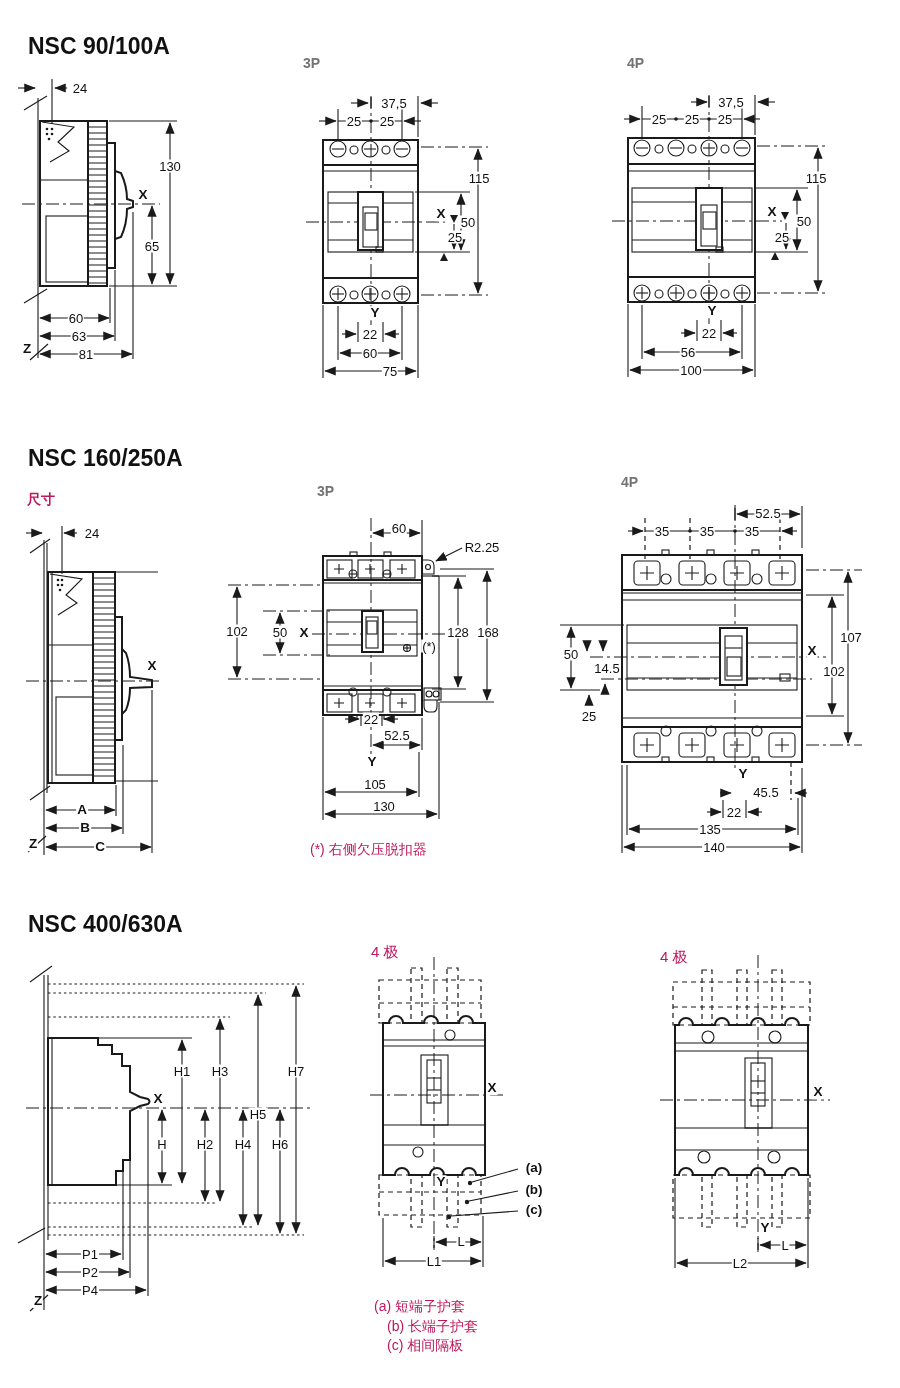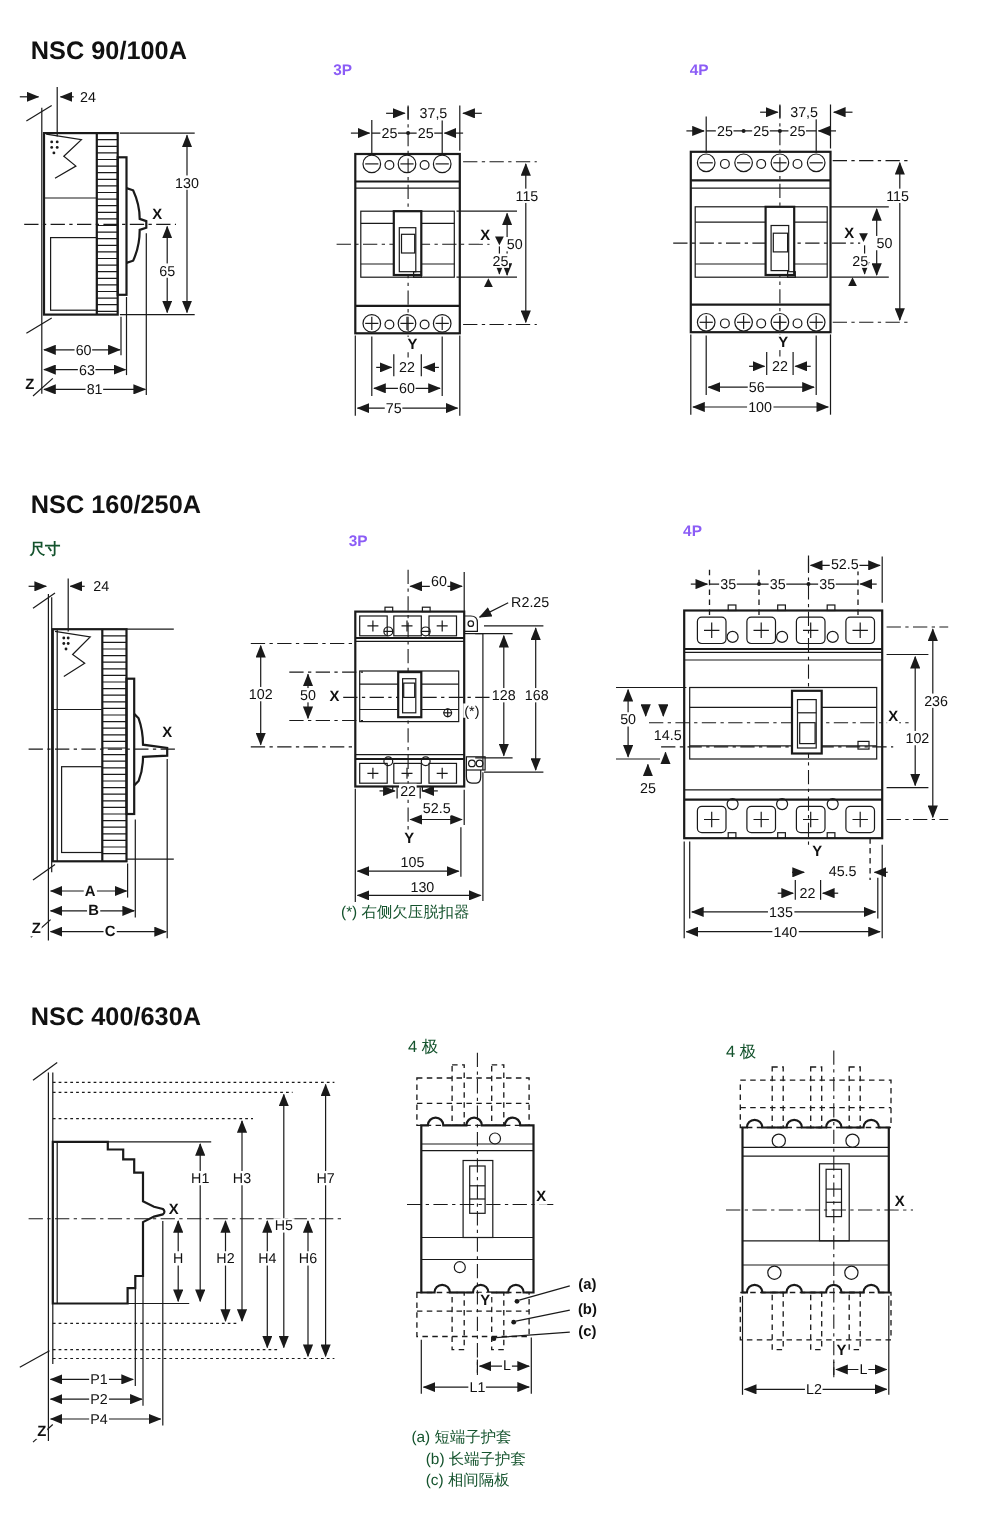--- a/index.html
+++ b/index.html
@@ -1,21 +1,21 @@
 <!DOCTYPE html>
 <html><head>
 <meta charset="utf-8">
 <style>
   html,body{margin:0;padding:0;background:#fff;}
   .page{position:relative;width:900px;height:1388px;background:#fff;overflow:hidden;
         font-family:"Liberation Sans",sans-serif;color:#111;}
   .art{position:absolute;left:0;top:0;}
   .ttl{position:absolute;font:700 23px/1.1 "Liberation Sans",sans-serif;color:#111;white-space:nowrap;}
-  .sub{position:absolute;font:700 14px/1 "Liberation Sans",sans-serif;color:#8b5cf6;white-space:nowrap;}
-  .cjk{position:absolute;font:400 14px/1.35 "Liberation Sans",sans-serif;color:#14532d;white-space:nowrap;}
+  .sub{position:absolute;font:700 14px/1 "Liberation Sans",sans-serif;color:#737373;white-space:nowrap;}
+  .cjk{position:absolute;font:400 14px/1.35 "Liberation Sans",sans-serif;color:#be185d;white-space:nowrap;}
   .lb{position:absolute;transform:translate(-50%,-50%);font:400 13px/1 "Liberation Sans",sans-serif;
       color:#111;background:#fff;padding:0 1px;white-space:nowrap;}
   .ax{font-weight:700;font-size:13.5px;}
   
   .b{stroke:#1a1a1a;stroke-width:2;fill:none;}
   .bw{stroke:#1a1a1a;stroke-width:2;fill:#fff;}
   .t{stroke:#1a1a1a;stroke-width:1.1;fill:none;}
   .cl{stroke:#1a1a1a;stroke-width:1;fill:none;stroke-dasharray:13 4 3 4;}
   .ds{stroke:#1a1a1a;stroke-width:1.2;fill:none;stroke-dasharray:5 4;}
   .dt{stroke:#1a1a1a;stroke-width:1.1;fill:none;stroke-dasharray:2.5 2.8;}
@@ -512,21 +512,21 @@
   <span class="lb" style="left:394px;top:103px">37,5</span>
   <span class="lb" style="left:354px;top:121px">25</span>
   <span class="lb" style="left:387px;top:121px">25</span>
   <span class="lb" style="left:479px;top:178px">115</span>
   <span class="lb ax" style="left:441px;top:214px">X</span>
   <span class="lb" style="left:468px;top:222px">50</span>
   <span class="lb" style="left:455px;top:237px">25</span>
   <span class="lb ax" style="left:375px;top:313px">Y</span>
   <span class="lb" style="left:370px;top:334px">22</span>
   <span class="lb" style="left:370px;top:353px">60</span>
-  <span class="lb" style="left:358px;top:371px">75</span>
+  <span class="lb" style="left:390px;top:371px">75</span>
 
   <span class="lb" style="left:731px;top:102px">37,5</span>
   <span class="lb" style="left:659px;top:119px">25</span>
   <span class="lb" style="left:692px;top:119px">25</span>
   <span class="lb" style="left:725px;top:119px">25</span>
   <span class="lb" style="left:816px;top:178px">115</span>
   <span class="lb ax" style="left:772px;top:212px">X</span>
   <span class="lb" style="left:804px;top:221px">50</span>
   <span class="lb" style="left:782px;top:237px">25</span>
   <span class="lb ax" style="left:712px;top:311px">Y</span>
@@ -547,27 +547,27 @@
   <span class="lb" style="left:280px;top:632px">50</span>
   <span class="lb ax" style="left:304px;top:633px">X</span>
   <span class="lb" style="left:458px;top:632px">128</span>
   <span class="lb" style="left:488px;top:632px">168</span>
   <span class="lb" style="left:429px;top:646px">(*)</span>
   <span class="lb" style="left:371px;top:719px">22</span>
   <span class="lb" style="left:397px;top:735px">52.5</span>
   <span class="lb ax" style="left:372px;top:762px">Y</span>
   <span class="lb" style="left:375px;top:784px">105</span>
   <span class="lb" style="left:384px;top:806px">130</span>
-  <div class="cjk" style="left:310px;top:820px">(*) 右侧欠压脱扣器</div>
+  <div class="cjk" style="left:310px;top:840px">(*) 右侧欠压脱扣器</div>
 
   <span class="lb" style="left:768px;top:513px">52.5</span>
   <span class="lb" style="left:662px;top:531px">35</span>
   <span class="lb" style="left:707px;top:531px">35</span>
   <span class="lb" style="left:752px;top:531px">35</span>
-  <span class="lb" style="left:851px;top:637px">236</span>
+  <span class="lb" style="left:851px;top:637px">107</span>
   <span class="lb" style="left:834px;top:671px">102</span>
   <span class="lb" style="left:571px;top:654px">50</span>
   <span class="lb" style="left:607px;top:668px">14.5</span>
   <span class="lb" style="left:589px;top:716px">25</span>
   <span class="lb ax" style="left:812px;top:651px">X</span>
   <span class="lb ax" style="left:743px;top:774px">Y</span>
   <span class="lb" style="left:766px;top:792px">45.5</span>
   <span class="lb" style="left:734px;top:812px">22</span>
   <span class="lb" style="left:710px;top:829px">135</span>
   <span class="lb" style="left:714px;top:847px">140</span>

